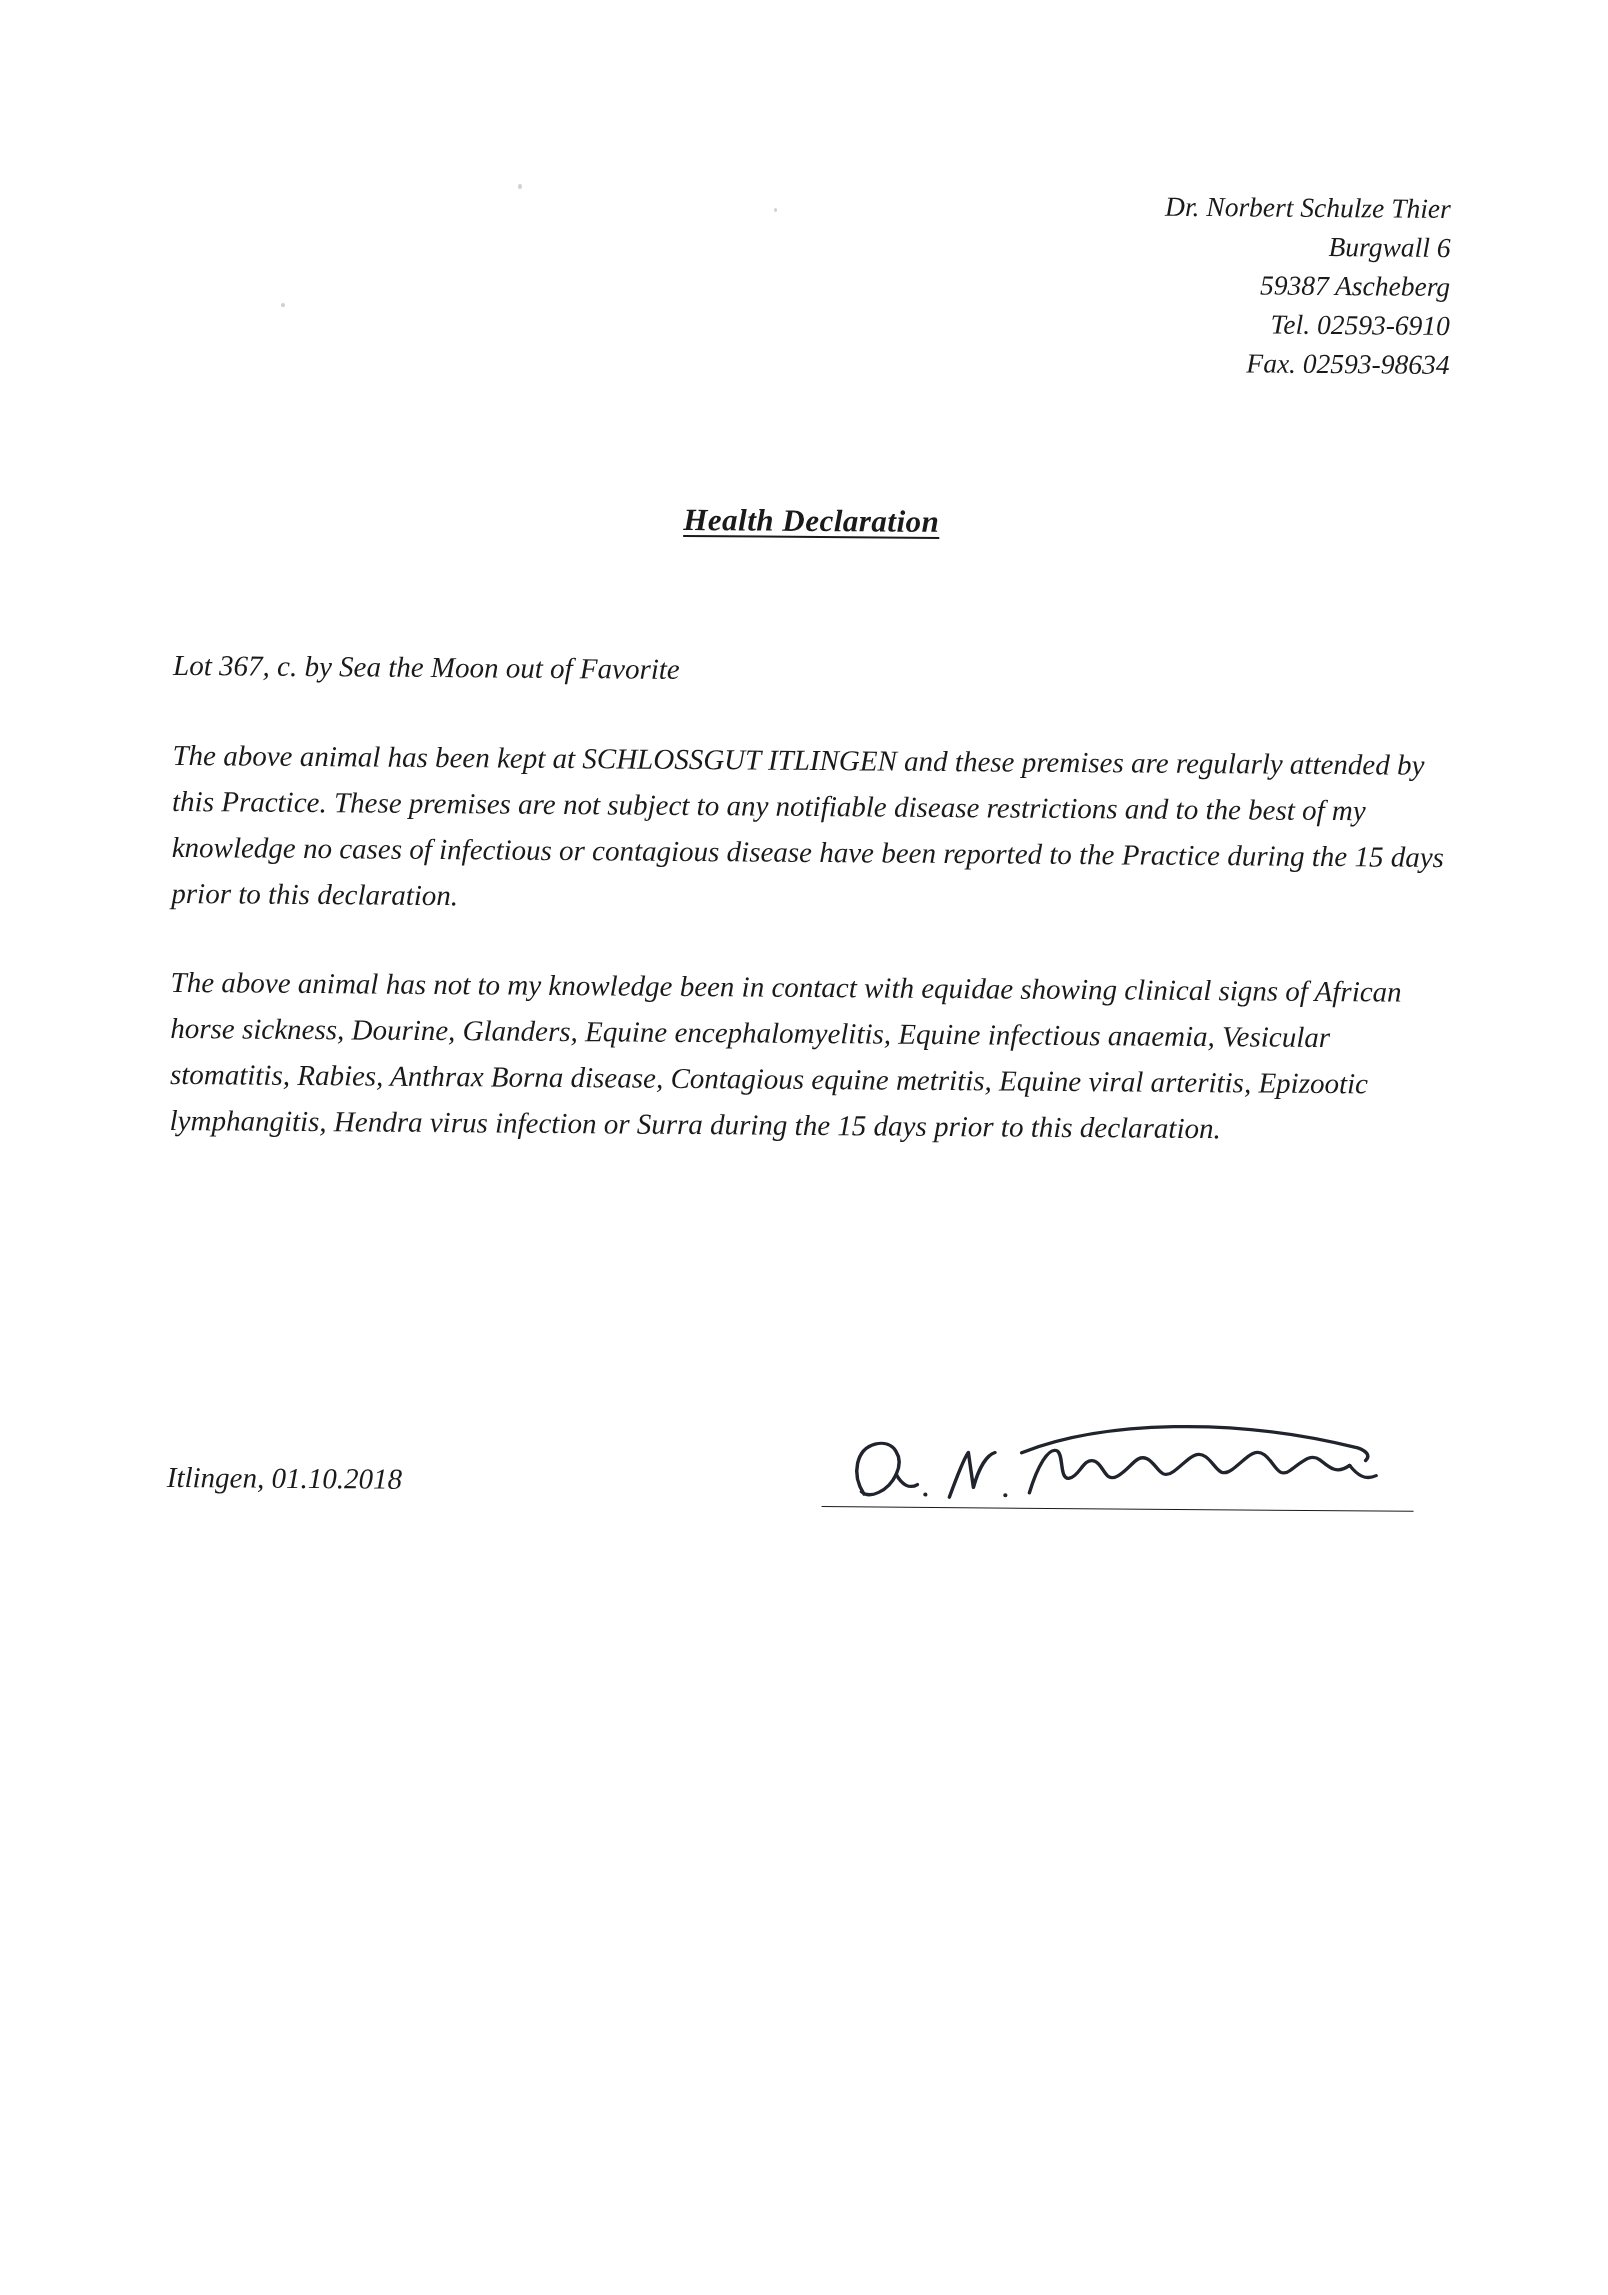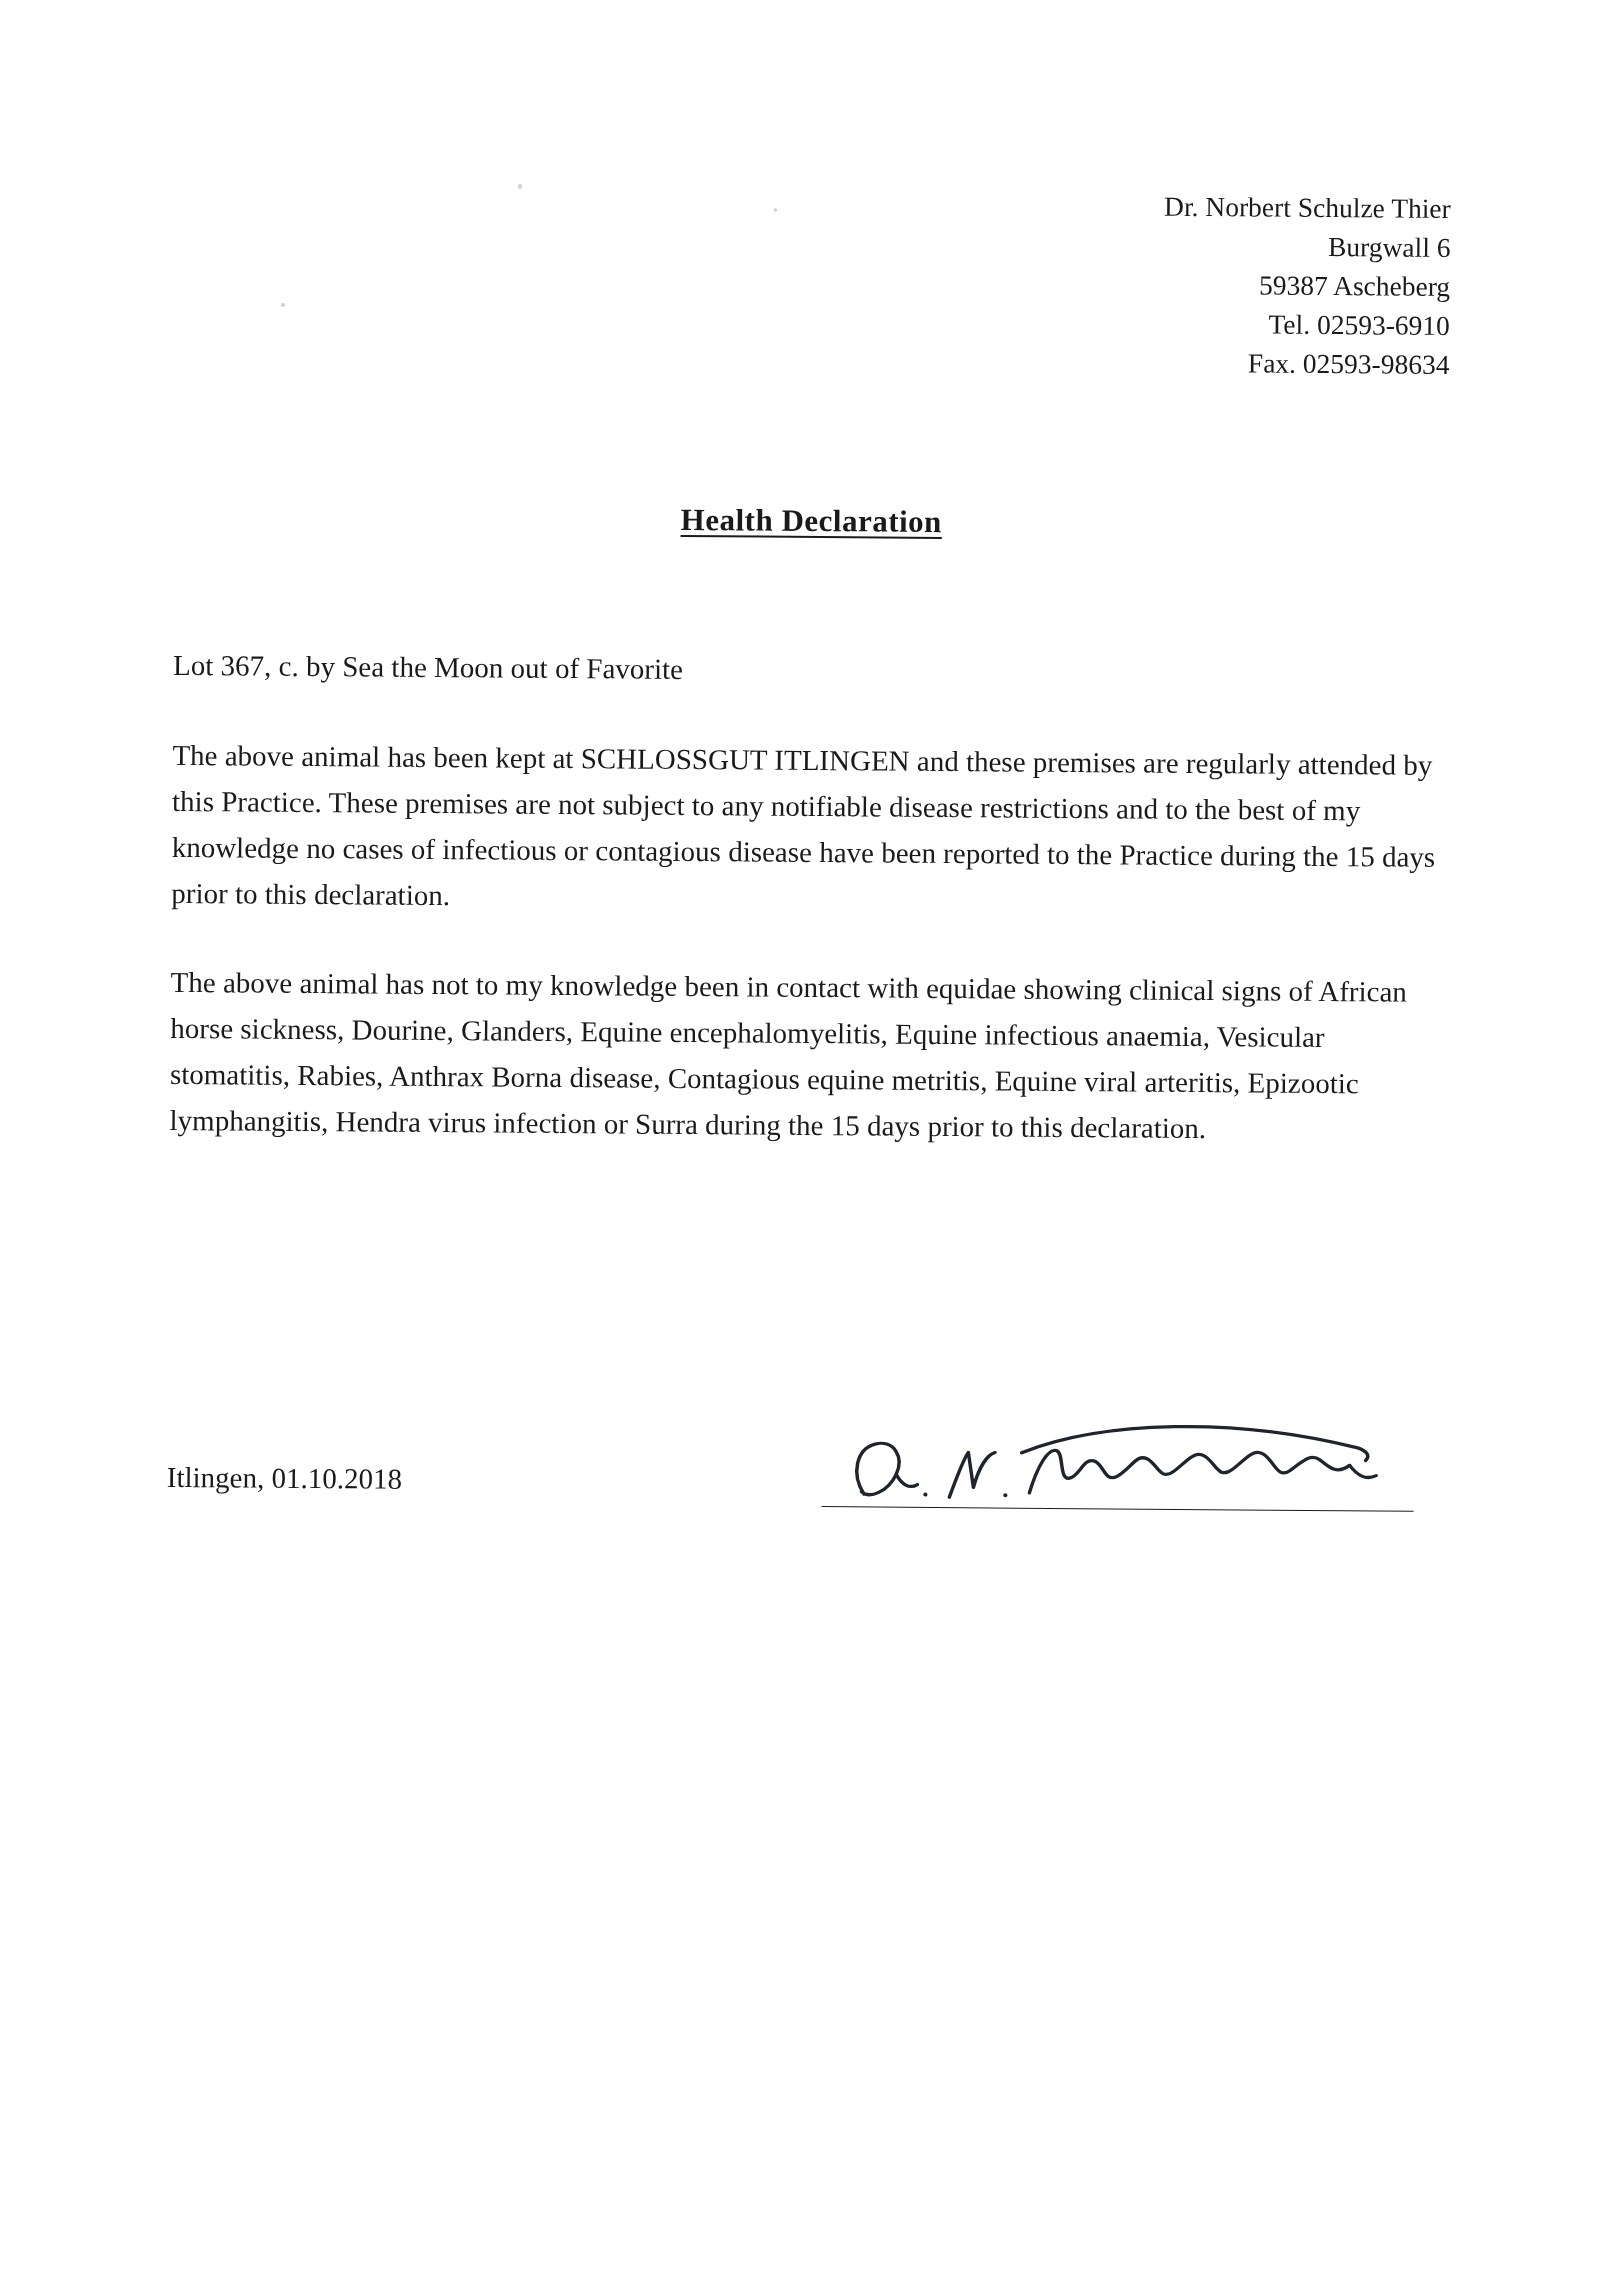--- a/index.html
+++ b/index.html
@@ -12,20 +12,21 @@
     height: 2295px;
     position: relative;
     overflow: hidden;
     font-family: "Liberation Serif", "DejaVu Serif", serif;
     color: #1a1a1a;
   }
   .page {
     position: absolute;
     inset: 0;
     background: #ffffff;
+    font-style: italic;
   }
   .letter {
     position: absolute;
     top: 179px;
     left: 177px;
     right: 158px;
     transform: rotate(0.45deg);
     transform-origin: top left;
   }
   .letterhead {

